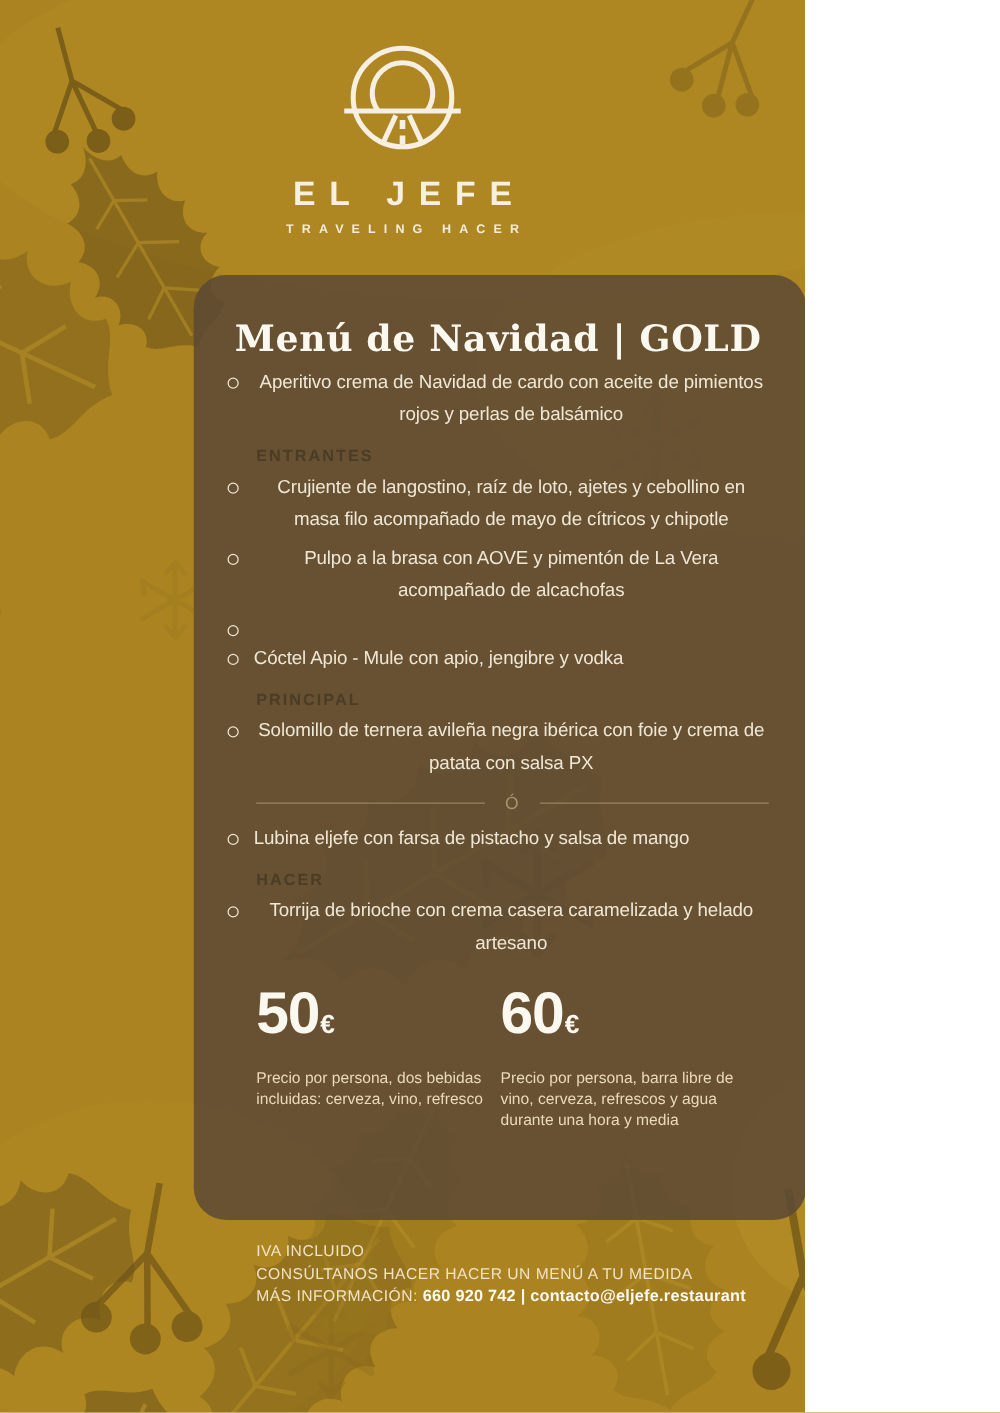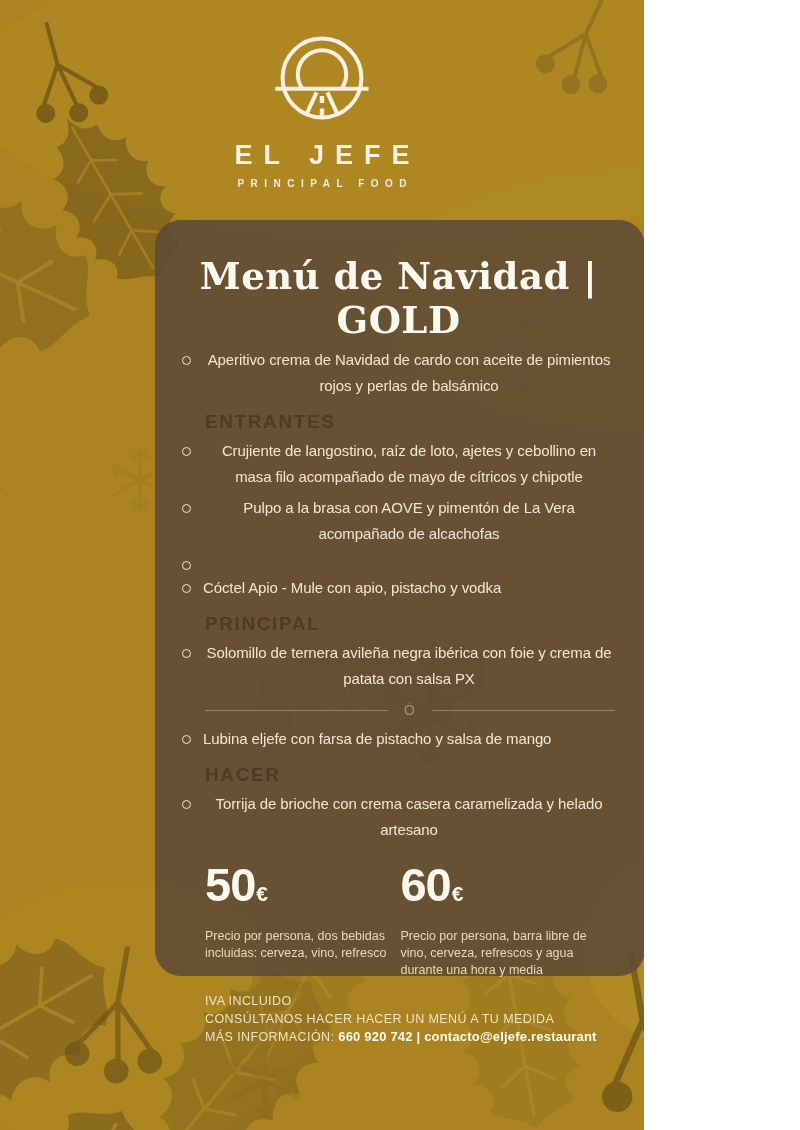--- a/index.html
+++ b/index.html
@@ -9,23 +9,23 @@
 
   
   .brand{position:absolute;top:26px;left:0;width:100%;text-align:center;color:#f6efe2;}
   .brand svg.logo{display:block;margin:0 auto;}
   .brand-name{margin-top:10px;font-size:27px;font-weight:bold;letter-spacing:11px;text-indent:11px;color:#f6efe2;}
   .brand-tagline{margin-top:7px;font-size:10px;font-weight:bold;letter-spacing:6.5px;text-indent:6.5px;color:#f3ecdc;}
 
   
   .menu-card{position:absolute;left:155px;top:220px;width:490px;height:756px;box-sizing:border-box;
     background:rgba(92,73,54,0.86);border-radius:26px;padding:28px 30px 0 27px;color:#efe7d6;}
-  .menu-title{font-family:"DejaVu Serif",serif;font-weight:bold;font-size:37px;color:#fbf8f0;
+  .menu-title{font-family:"DejaVu Serif",serif;font-weight:bold;font-size:29px;color:#fbf8f0;
     text-align:center;margin:6px 0 2px 0;letter-spacing:0.5px;}
-  .section-label{margin:12px 0 4px 23px;font-size:19px;font-weight:bold;letter-spacing:1.6px;color:#4b3c26;}
+  .section-label{margin:12px 0 4px 23px;font-size:13px;font-weight:bold;letter-spacing:1.6px;color:#4b3c26;}
   ul.dishes{list-style:none;margin:0;padding:0;}
   ul.dishes li{display:flex;gap:12px;margin:5px 0;font-size:15px;line-height:26px;color:#efe7d6;text-align:center;}
   .bullet{flex:0 0 auto;width:7px;height:7px;border:1.5px solid #efe7d6;border-radius:50%;margin-top:9px;}
   .dish-text{letter-spacing:-0.1px;}
 
   .or-divider{display:flex;align-items:center;gap:16px;margin:10px 0 8px 23px;color:#a8936a;}
   .or-divider .line{flex:1;height:0;border-top:1px solid rgba(196,176,138,0.55);}
   .or-divider .or-label{font-size:14px;letter-spacing:1px;}
 
   .prices{display:flex;margin:18px 0 0 23px;}
@@ -108,21 +108,21 @@
       <g fill="none" stroke="#f6efe2" stroke-width="4.5">
         <circle cx="60" cy="58" r="44"></circle>
         <path d="M38.3,70 A27,27 0 1 1 81.7,70" stroke-width="4.5"></path>
         <line x1="8" y1="70" x2="112" y2="70"></line>
         <line x1="54" y1="74" x2="42" y2="100"></line>
         <line x1="66" y1="74" x2="78" y2="100"></line>
         <line x1="60" y1="78" x2="60" y2="101" stroke-dasharray="8 6" stroke-width="5"></line>
       </g>
     </svg>
     <div class="brand-name">EL JEFE</div>
-    <div class="brand-tagline">PRINCIPAL FOOD</div>
+    <div class="brand-tagline">TRAVELING HACER</div>
   </div>
 
   <div class="menu-card">
     <h1 class="menu-title">Menú de Navidad | GOLD</h1>
 
     <ul class="dishes">
       <li>
         <span class="bullet"></span>
         <span class="dish-text">Aperitivo crema de Navidad de cardo con aceite de pimientos rojos y perlas de balsámico</span>
       </li>
@@ -136,21 +136,21 @@
       </li>
       <li>
         <span class="bullet"></span>
         <span class="dish-text">Pulpo a la brasa con AOVE y pimentón de La Vera acompañado de alcachofas</span>
       </li>
       <li>
         <span class="bullet"></span>
       </li>
       <li>
         <span class="bullet"></span>
-        <span class="dish-text">Cóctel Apio - Mule con apio, pistacho y vodka</span>
+        <span class="dish-text">Cóctel Apio - Mule con apio, jengibre y vodka</span>
       </li>
     </ul>
 
     <div class="section-label">PRINCIPAL</div>
     <ul class="dishes">
       <li>
         <span class="bullet"></span>
         <span class="dish-text">Solomillo de ternera avileña negra ibérica con foie y crema de patata con salsa PX</span>
       </li>
     </ul>

